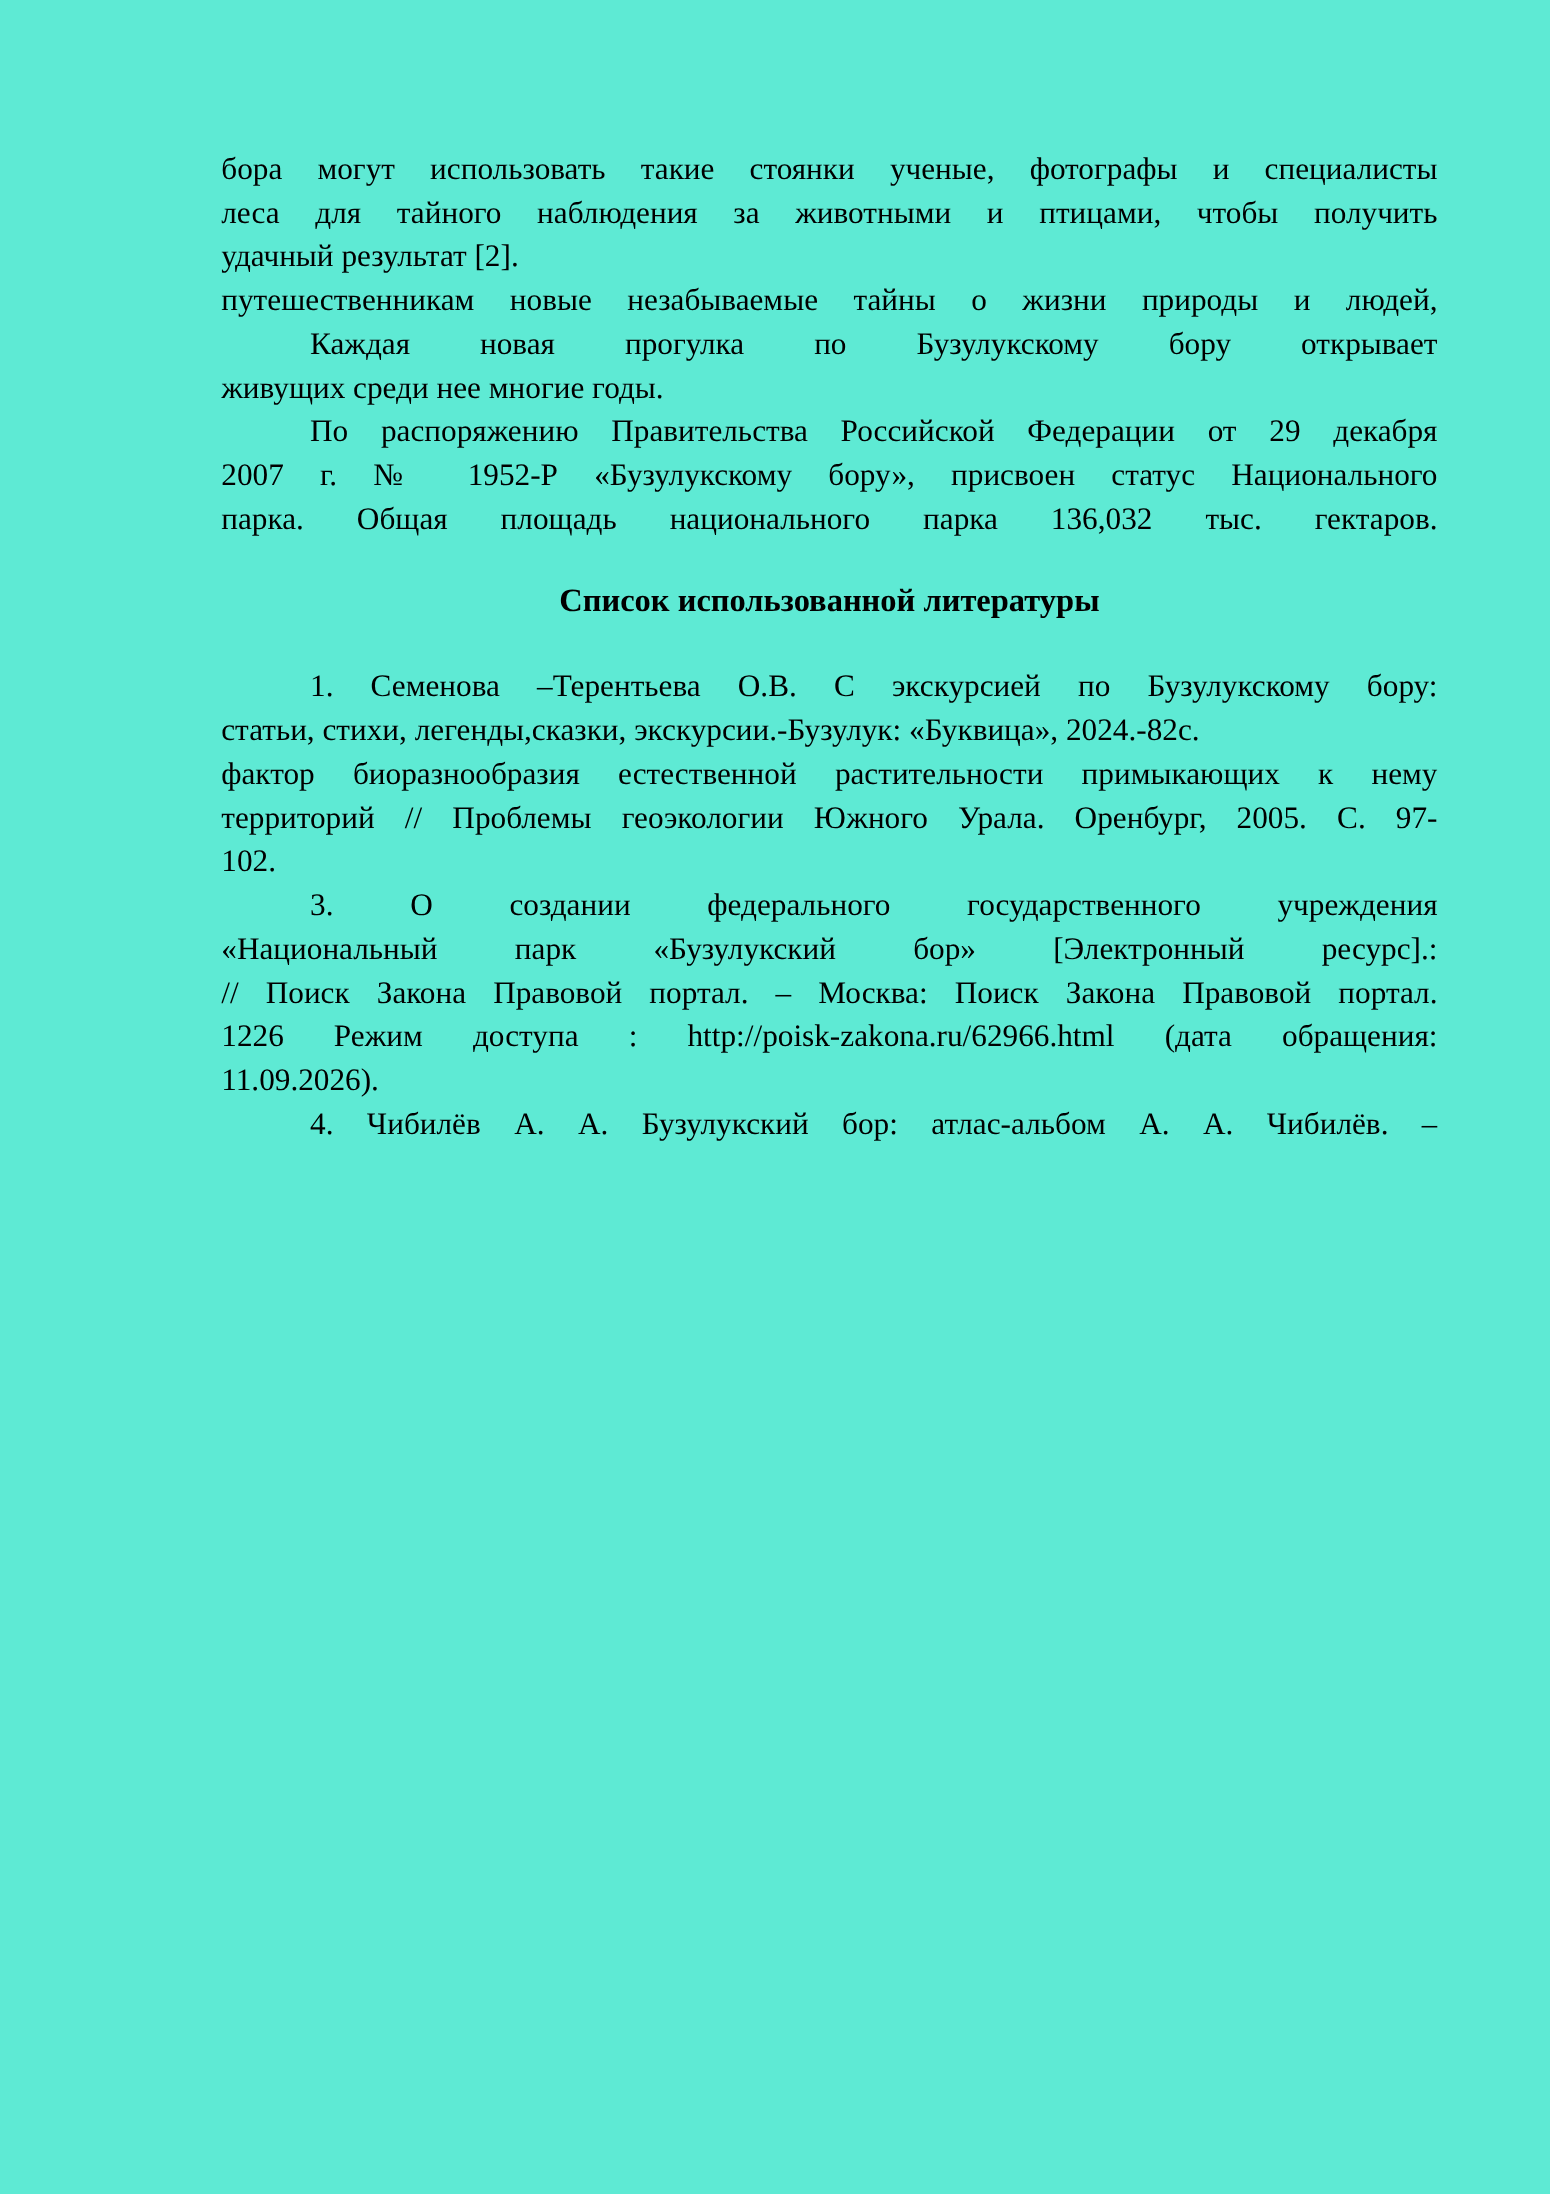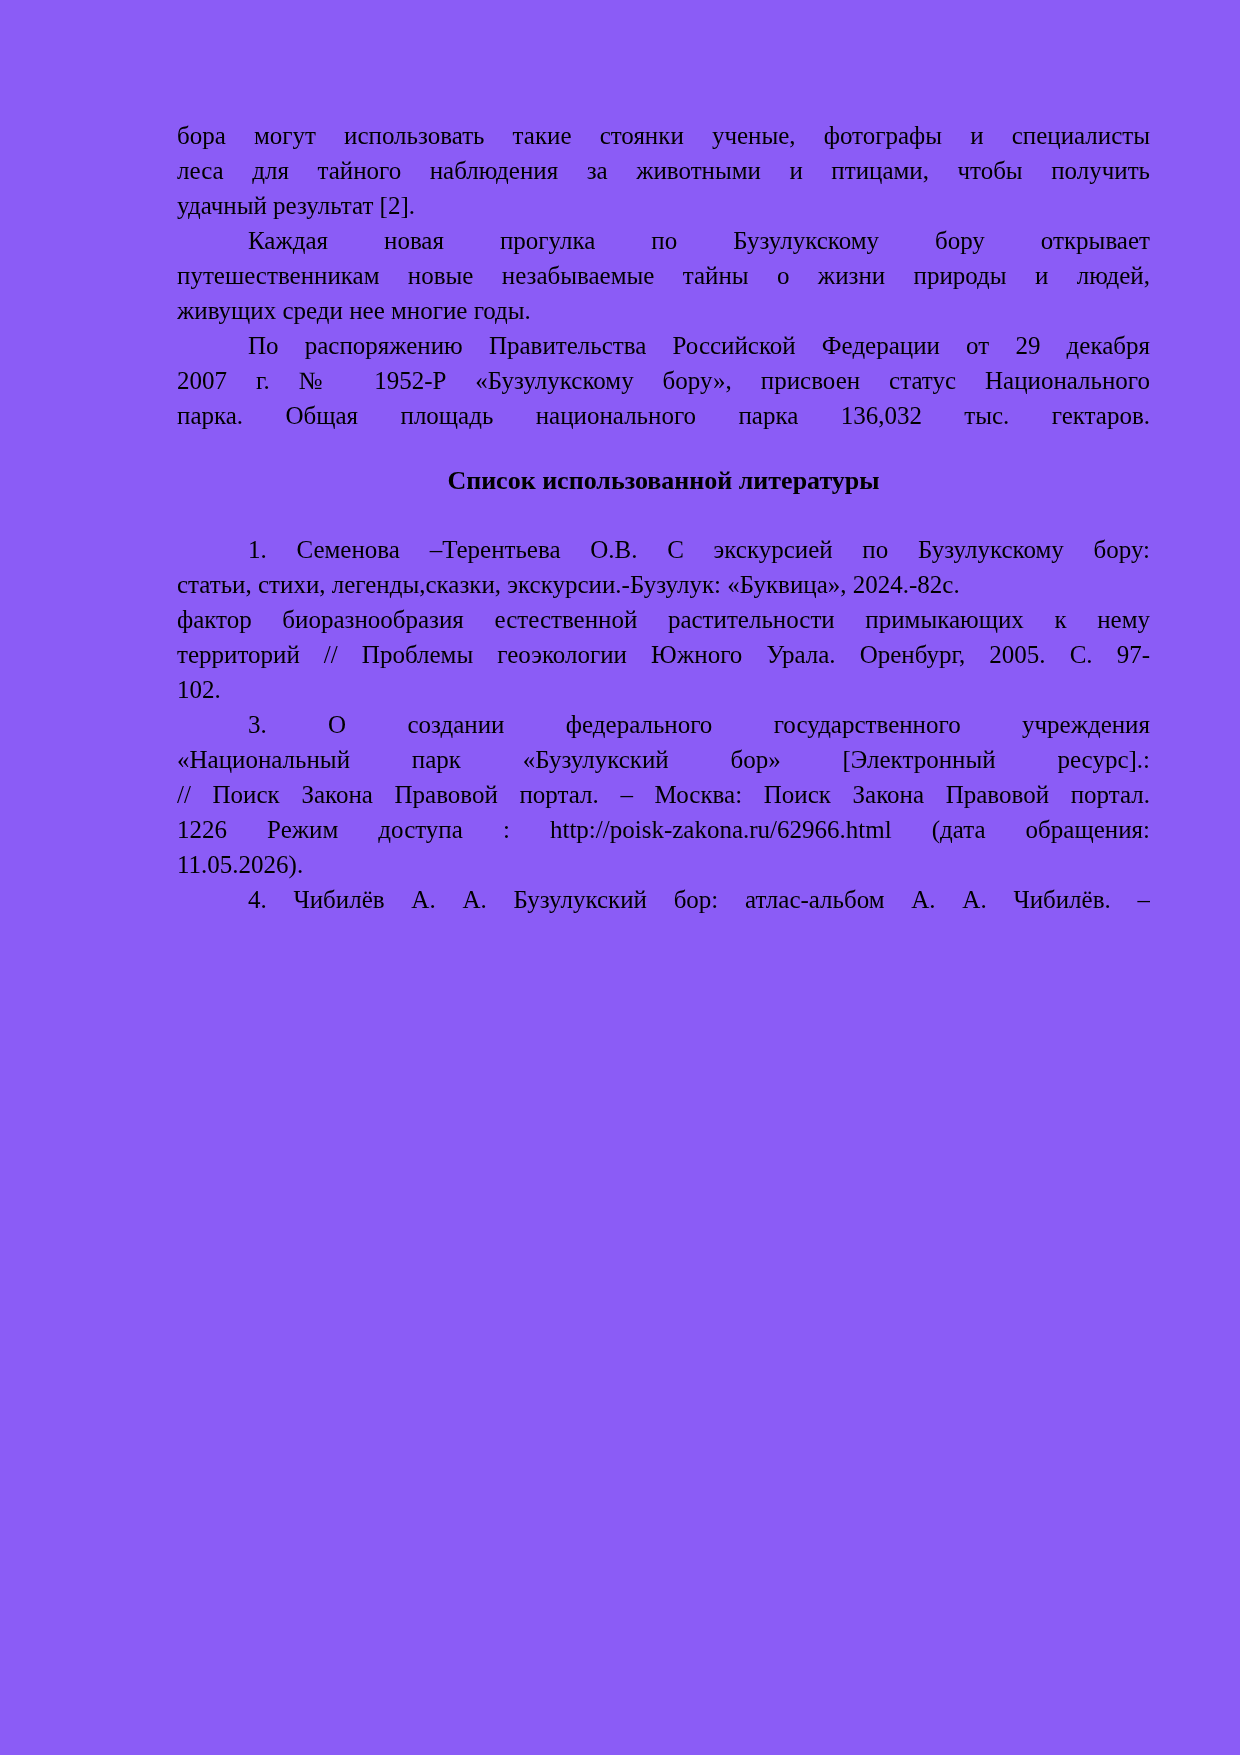--- a/index.html
+++ b/index.html
@@ -4,21 +4,21 @@
 <style>
   html, body {
     margin: 0;
     padding: 0;
     background: #ffffff;
   }
   .page {
     position: relative;
     width: 1240px;
     height: 1755px;
-    background: #8b5cf6;
+    background: #5eead4;
     overflow: hidden;
     font-family: "Liberation Serif", "DejaVu Serif", serif;
     color: #000000;
   }
   .doc-column {
     position: absolute;
     left: 177px;
     top: 118px;
     width: 973px;
     font-size: 25px;
@@ -53,22 +53,22 @@
 
 <div class="page">
   <div class="doc-column">
     <div id="body-paragraphs">
         <div class="paragraph">
           <div class="line">бора могут использовать такие стоянки ученые, фотографы и специалисты</div>
           <div class="line">леса для тайного наблюдения за животными и птицами, чтобы получить</div>
           <div class="line last">удачный результат [2].</div>
         </div>
         <div class="paragraph">
+          <div class="line">путешественникам новые незабываемые тайны о жизни природы и людей,</div>
           <div class="line indent">Каждая новая прогулка по Бузулукскому бору открывает</div>
-          <div class="line">путешественникам новые незабываемые тайны о жизни природы и людей,</div>
           <div class="line last">живущих среди нее многие годы.</div>
         </div>
         <div class="paragraph">
           <div class="line indent">По распоряжению Правительства Российской Федерации от 29 декабря</div>
           <div class="line">2007 г. № 1952-Р «Бузулукскому бору», присвоен статус Национального</div>
           <div class="line">парка. Общая площадь национального парка 136,032 тыс. гектаров.</div>
         </div>
       </div>
     <div class="biblio-heading">Список использованной литературы</div>
     <div id="reference-list">
@@ -79,20 +79,20 @@
         <div class="paragraph">
           <div class="line">фактор биоразнообразия естественной растительности примыкающих к нему</div>
           <div class="line">территорий // Проблемы геоэкологии Южного Урала. Оренбург, 2005. С. 97-</div>
           <div class="line last">102.</div>
         </div>
         <div class="paragraph">
           <div class="line indent">3. О создании федерального государственного учреждения</div>
           <div class="line">«Национальный парк «Бузулукский бор» [Электронный ресурс].:</div>
           <div class="line">// Поиск Закона Правовой портал. – Москва: Поиск Закона Правовой портал.</div>
           <div class="line">1226 Режим доступа : http://poisk-zakona.ru/62966.html (дата обращения:</div>
-          <div class="line last">11.05.2026).</div>
+          <div class="line last">11.09.2026).</div>
         </div>
         <div class="paragraph">
           <div class="line indent">4. Чибилёв А. А. Бузулукский бор: атлас-альбом А. А. Чибилёв. –</div>
         </div>
       </div>
   </div>
 </div>
 
 </body></html>

